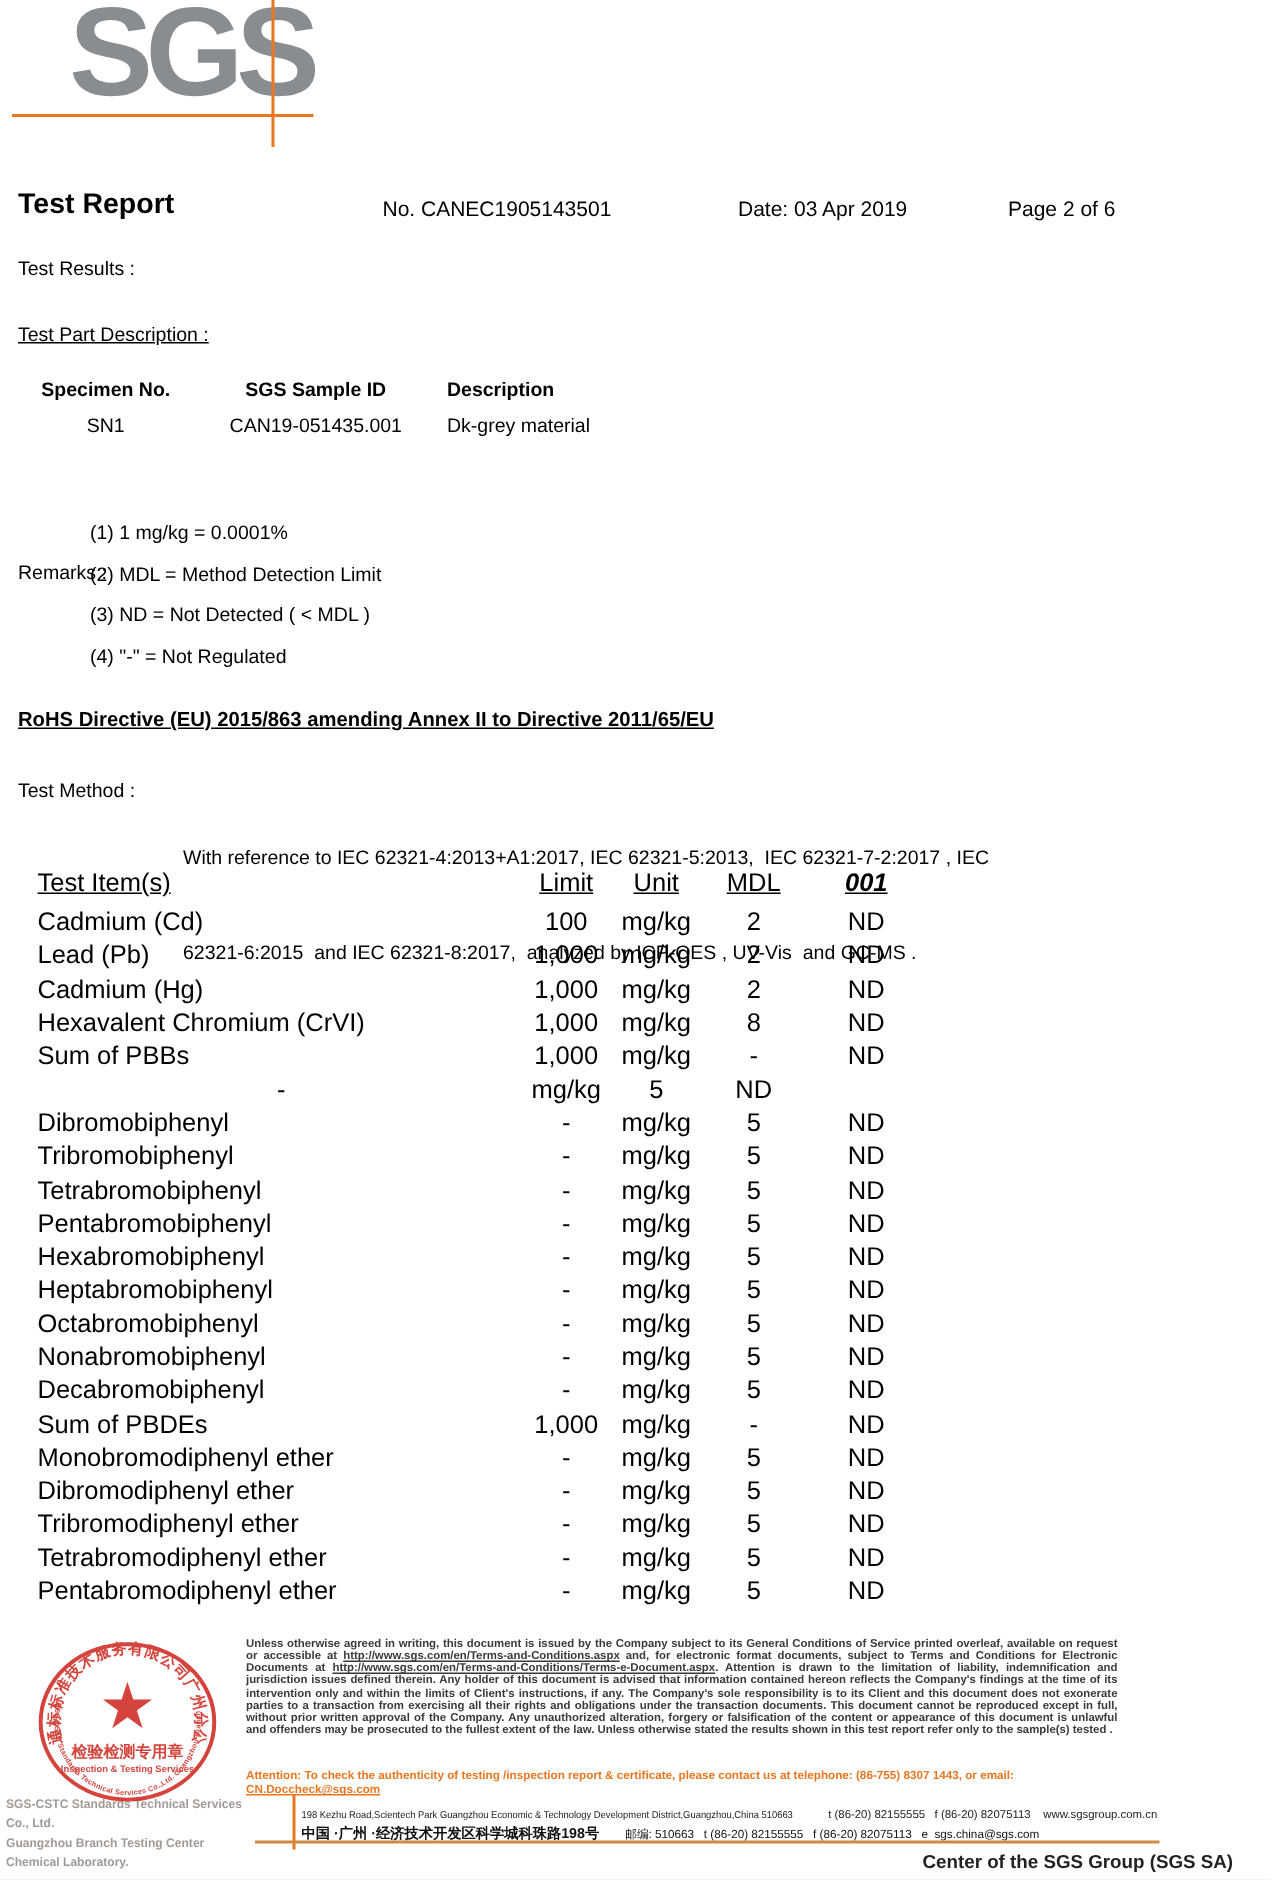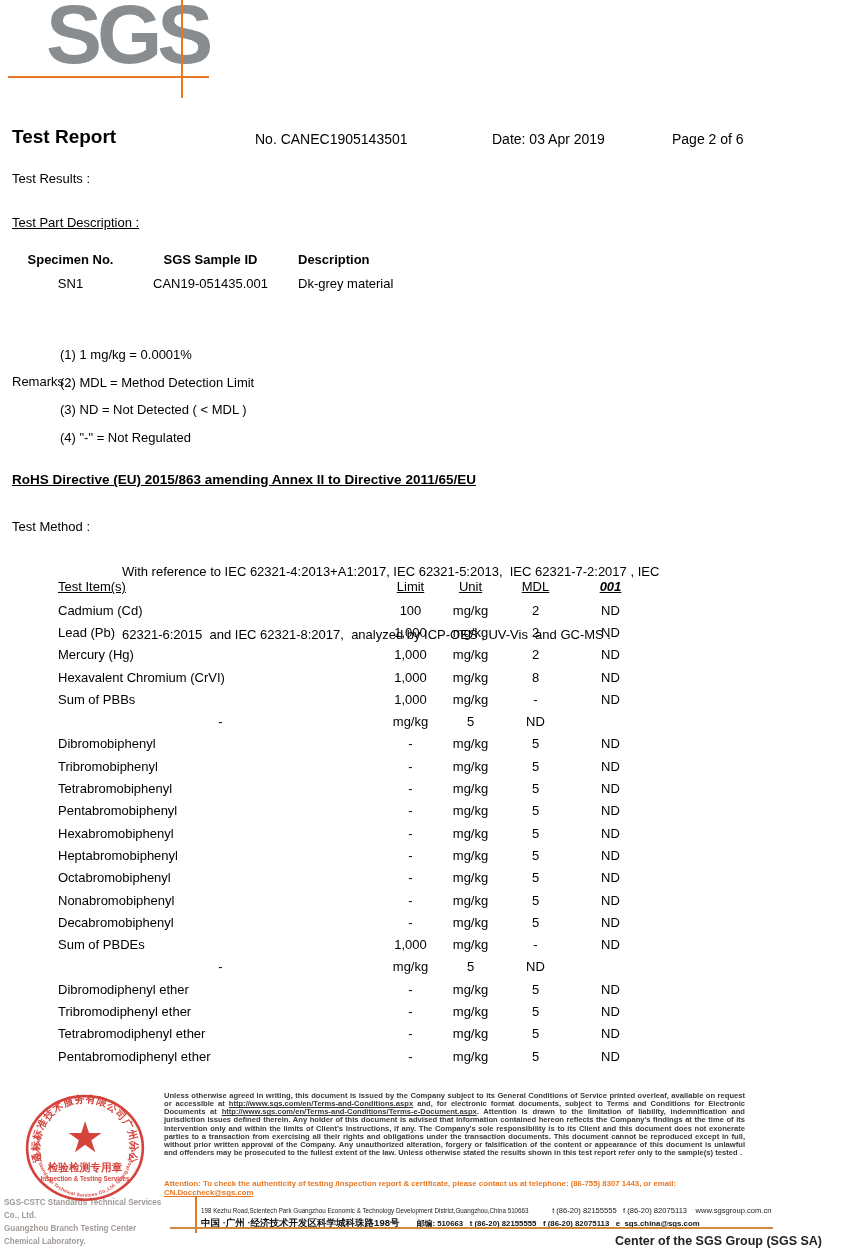--- a/index.html
+++ b/index.html
@@ -43,21 +43,21 @@
   
   .remarks-lbl { position:absolute; left:12px; top:328px;margin-top:46px; }
   .remarks-list { position:absolute; left:60px; top:341px; font-size:13px; line-height:27.5px; white-space:pre; }
 
   
   .rohs-title { position:absolute; left:12px; top:472px; font-size:13.5px; font-weight:bold; text-decoration:underline; }
   .tm-lbl  { position:absolute; left:12px;  top:519px; font-size:13px; }
   .tm-val  { position:absolute; left:122px; top:519px; font-size:13px; line-height:21px; white-space:pre; }
 
   
-  .rt { position:absolute; left:25px; top:579px; width:600px; font-size:13px;margin-left:33px; }
+  .rt { position:absolute; left:25px; top:579px; width:600px; font-size:17px; }
   .rt-head, .rt .row { display:grid; grid-template-columns:325px 55px 65px 65px 85px; }
   .rt-head span { text-align:center; text-decoration:underline; }
   .rt-head .h0 { text-align:left; }
   .rt-head .h4 { font-style:italic; font-weight:bold; }
   .rt-body { margin-top:5px; }
   .rt .row { height:22.3px; align-items:center; }
   .rt .cell { text-align:center; }
   .rt .c0 { text-align:left; }
 
   
@@ -69,21 +69,21 @@
   .attention {
     position:absolute; left:164px; top:1179px; width:581px;
     font-size:7.8px; line-height:9.2px; font-weight:bold; color:#e87722;
   }
   .addr-vline { position:absolute; left:195px; top:1196px; width:2px; height:37px; background:#e87722; }
   .addr1 { position:absolute; left:201px; top:1199px; width:575px; white-space:pre; color:#222; }
   .addr1 .street { font-size:6.6px; display:inline-block; transform:scaleX(.95); transform-origin:left; }
   .addr1 .contact { font-size:7.6px; }
   .addr2 { position:absolute; left:201px; top:1212px; width:575px; white-space:pre; color:#111; }
   .addr2 .street { font-size:9.5px; font-weight:bold; }
-  .addr2 .contact { font-size:7.8px; font-weight:700; }
+  .addr2 .contact { font-size:7.8px; font-weight:400; }
   .foot-rule { position:absolute; left:170px; top:1227px; width:603px; height:2px; background:#cf8a3f; }
   .member { position:absolute; left:548px; top:1234px; width:274px; font-size:12.5px; font-weight:bold; text-align:right; color:#222; }
 
   .company-grey {
     position:absolute; left:4px; top:1196px; width:172px;
     font-size:8.3px; line-height:13px; color:#a09a97; font-weight:600;
     transform:scaleX(.97); transform-origin:left;
   }
   .stamp { position:absolute; left:20px; top:1092px; width:132px; height:116px; opacity:.9; }
 </style>
@@ -148,21 +148,21 @@
           <span class="cell c4">ND</span>
         </div>
         <div class="row">
           <span class="cell c0">Lead (Pb)</span>
           <span class="cell c1">1,000</span>
           <span class="cell c2">mg/kg</span>
           <span class="cell c3">2</span>
           <span class="cell c4">ND</span>
         </div>
         <div class="row">
-          <span class="cell c0">Mercury (Hg)</span>
+          <span class="cell c0">Cadmium (Hg)</span>
           <span class="cell c1">1,000</span>
           <span class="cell c2">mg/kg</span>
           <span class="cell c3">2</span>
           <span class="cell c4">ND</span>
         </div>
         <div class="row">
           <span class="cell c0">Hexavalent Chromium (CrVI)</span>
           <span class="cell c1">1,000</span>
           <span class="cell c2">mg/kg</span>
           <span class="cell c3">8</span>
@@ -245,20 +245,21 @@
           <span class="cell c4">ND</span>
         </div>
         <div class="row">
           <span class="cell c0">Sum of PBDEs</span>
           <span class="cell c1">1,000</span>
           <span class="cell c2">mg/kg</span>
           <span class="cell c3">-</span>
           <span class="cell c4">ND</span>
         </div>
         <div class="row">
+          <span class="cell c0">Monobromodiphenyl ether</span>
           <span class="cell c1">-</span>
           <span class="cell c2">mg/kg</span>
           <span class="cell c3">5</span>
           <span class="cell c4">ND</span>
         </div>
         <div class="row">
           <span class="cell c0">Dibromodiphenyl ether</span>
           <span class="cell c1">-</span>
           <span class="cell c2">mg/kg</span>
           <span class="cell c3">5</span>

